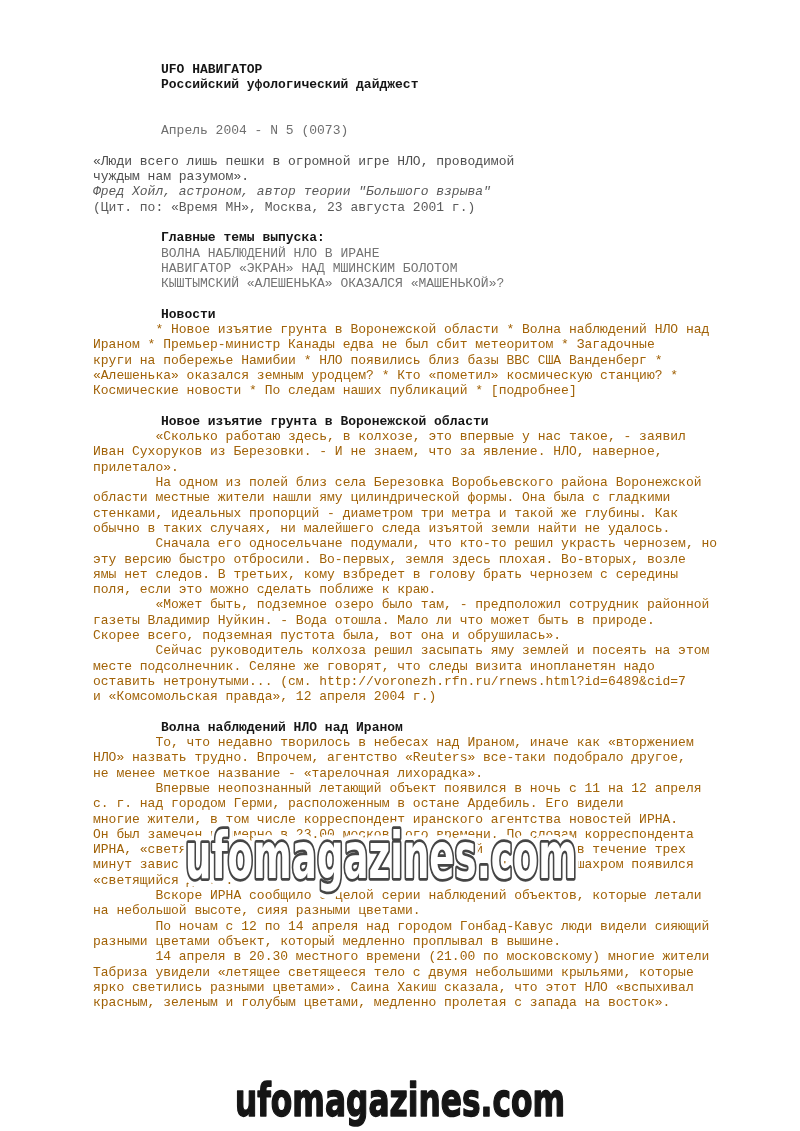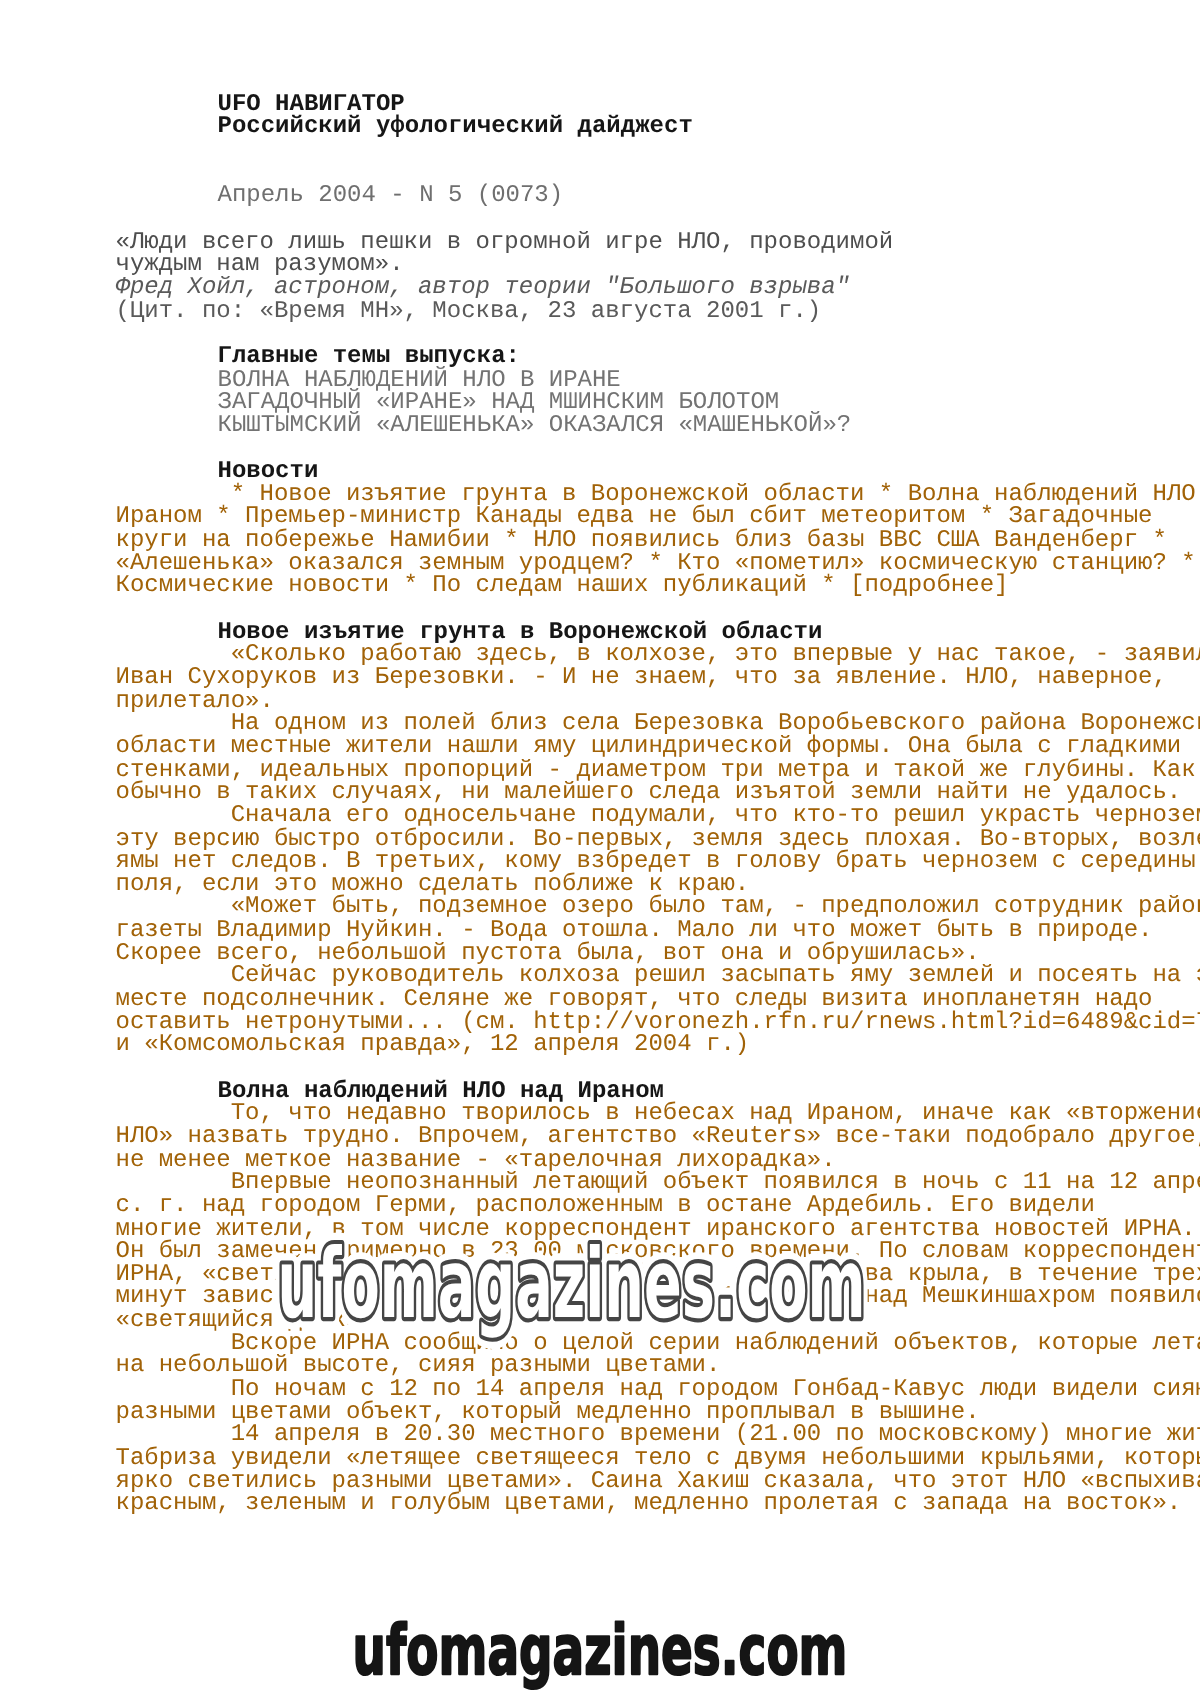--- a/index.html
+++ b/index.html
@@ -4,22 +4,22 @@
 <style>
   html,body{margin:0;padding:0;background:#ffffff;}
   .doc{
     position:relative;
     width:800px;height:1131px;
     background:#ffffff;
     overflow:hidden;
     font-family:"Liberation Mono","DejaVu Sans Mono",monospace;
   }
   .content{
-    position:absolute;left:77px;top:62px;width:662px;
-    font-size:16px;line-height:15.3px;
+    position:absolute;left:93px;top:62px;width:662px;
+    font-size:13px;line-height:15.3px;
     color:#474747;
   }
   .line,.para{white-space:pre;}
   .sp{height:15.3px;}
   .bold{font-weight:bold;color:#161616;}
   .ind{padding-left:68px;}
   .issue{color:#6f6f6f;}
   .quoteblock{width:100%;text-align:left;color:#4e4e4e;}
   .attr{font-style:italic;color:#5a5a5a;}
   .cite{color:#5a5a5a;}
@@ -46,21 +46,21 @@
     <div class="quoteblock">
       <div class="line">«Люди всего лишь пешки в огромной игре НЛО, проводимой</div>
       <div class="line">чуждым нам разумом».</div>
       <div class="line attr">Фред Хойл, астроном, автор теории "Большого взрыва"</div>
       <div class="line cite">(Цит. по: «Время МН», Москва, 23 августа 2001 г.)</div>
     </div>
     <div class="sp"></div>
 
     <div class="line bold ind">Главные темы выпуска:</div>
     <div class="line topic ind">ВОЛНА НАБЛЮДЕНИЙ НЛО В ИРАНЕ</div>
-    <div class="line topic ind">ЗАГАДОЧНЫЙ «ИРАНЕ» НАД МШИНСКИМ БОЛОТОМ</div>
+    <div class="line topic ind">НАВИГАТОР «ЭКРАН» НАД МШИНСКИМ БОЛОТОМ</div>
     <div class="line topic ind">КЫШТЫМСКИЙ «АЛЕШЕНЬКА» ОКАЗАЛСЯ «МАШЕНЬКОЙ»?</div>
     <div class="sp"></div>
 
     <div class="line bold ind">Новости</div>
     <div class="para newsbody">        * Новое изъятие грунта в Воронежской области * Волна наблюдений НЛО над
 Ираном * Премьер-министр Канады едва не был сбит метеоритом * Загадочные
 круги на побережье Намибии * НЛО появились близ базы ВВС США Ванденберг *
 «Алешенька» оказался земным уродцем? * Кто «пометил» космическую станцию? *
 Космические новости * По следам наших публикаций * [подробнее]</div>
     <div class="sp"></div>
@@ -72,21 +72,21 @@
     <div class="para">        На одном из полей близ села Березовка Воробьевского района Воронежской
 области местные жители нашли яму цилиндрической формы. Она была с гладкими
 стенками, идеальных пропорций - диаметром три метра и такой же глубины. Как
 обычно в таких случаях, ни малейшего следа изъятой земли найти не удалось.</div>
     <div class="para">        Сначала его односельчане подумали, что кто-то решил украсть чернозем, но
 эту версию быстро отбросили. Во-первых, земля здесь плохая. Во-вторых, возле
 ямы нет следов. В третьих, кому взбредет в голову брать чернозем с середины
 поля, если это можно сделать поближе к краю.</div>
     <div class="para">        «Может быть, подземное озеро было там, - предположил сотрудник районной
 газеты Владимир Нуйкин. - Вода отошла. Мало ли что может быть в природе.
-Скорее всего, небольшой пустота была, вот она и обрушилась».</div>
+Скорее всего, подземная пустота была, вот она и обрушилась».</div>
     <div class="para">        Сейчас руководитель колхоза решил засыпать яму землей и посеять на этом
 месте подсолнечник. Селяне же говорят, что следы визита инопланетян надо
 оставить нетронутыми... (см. http://voronezh.rfn.ru/rnews.html?id=6489&amp;cid=7
 и «Комсомольская правда», 12 апреля 2004 г.)</div>
     <div class="sp"></div>
 
     <div class="line bold ind">Волна наблюдений НЛО над Ираном</div>
     <div class="para">        То, что недавно творилось в небесах над Ираном, иначе как «вторжением
 НЛО» назвать трудно. Впрочем, агентство «Reuters» все-таки подобрало другое,
 не менее меткое название - «тарелочная лихорадка».</div>

